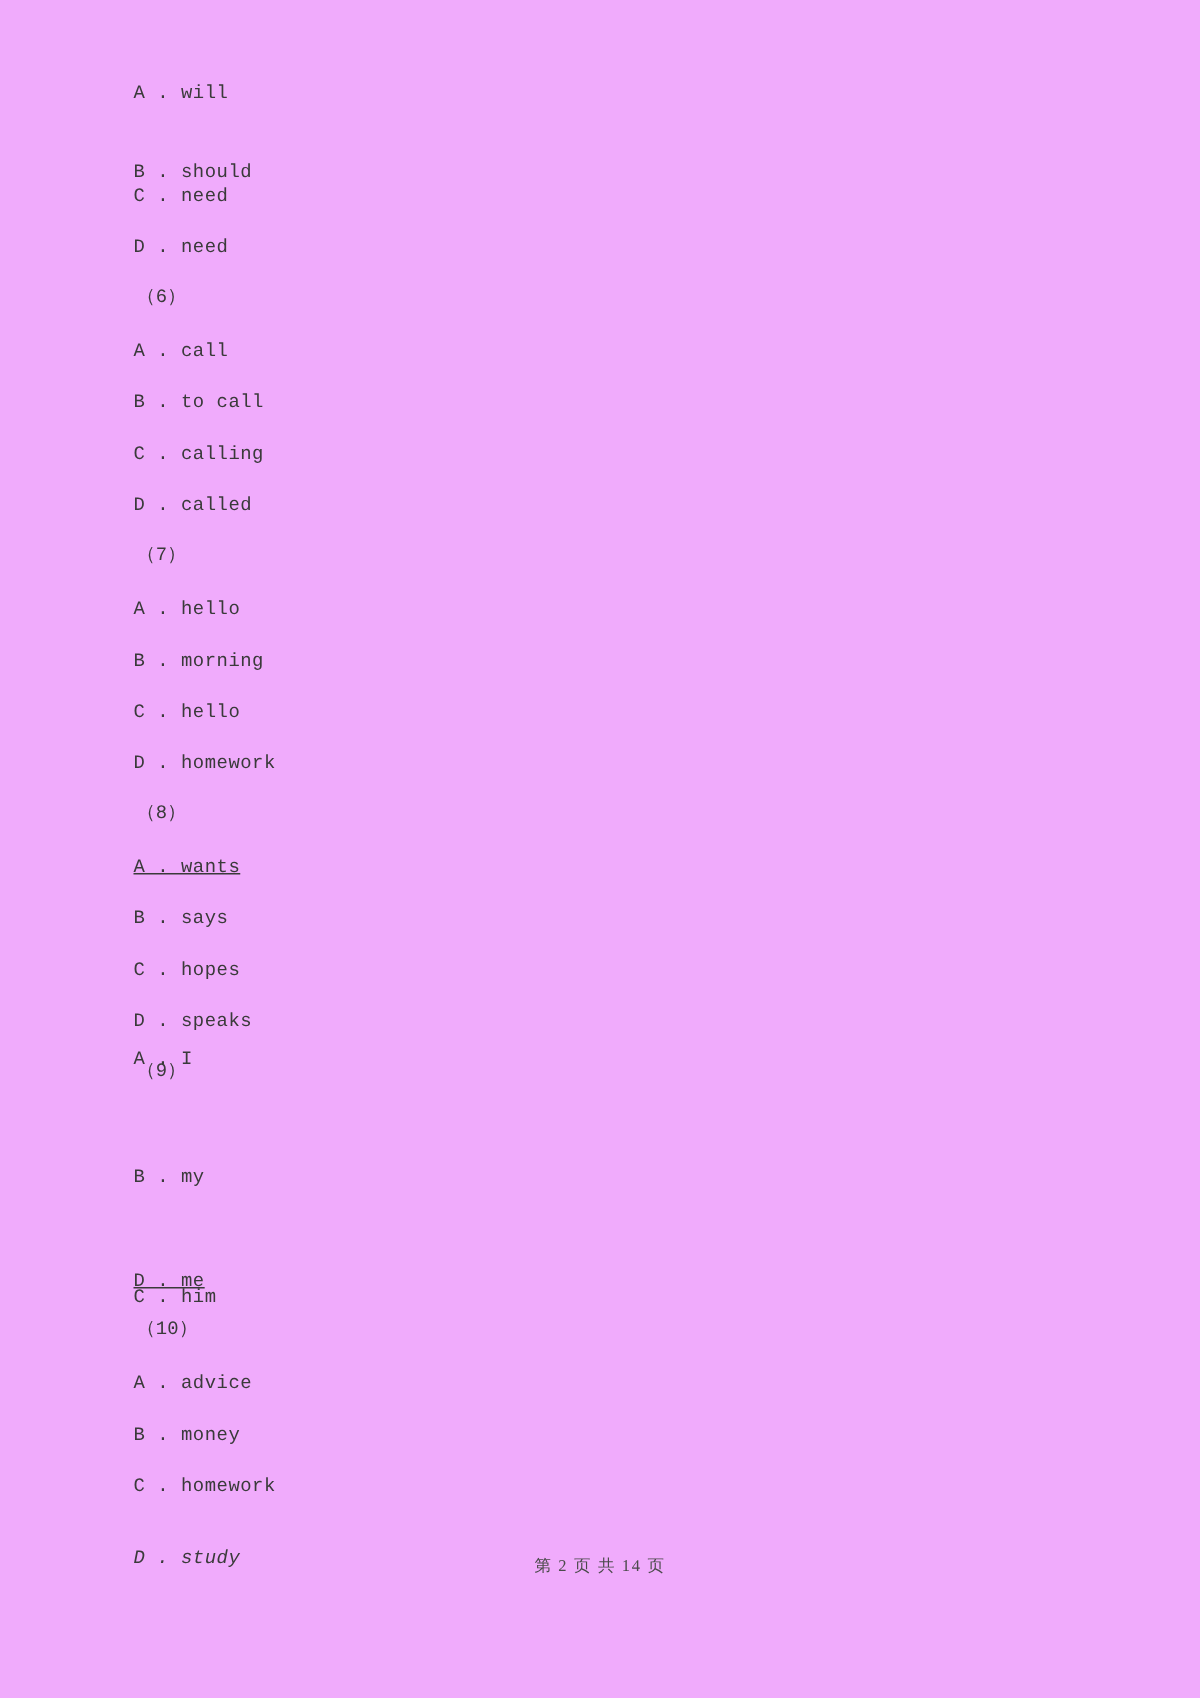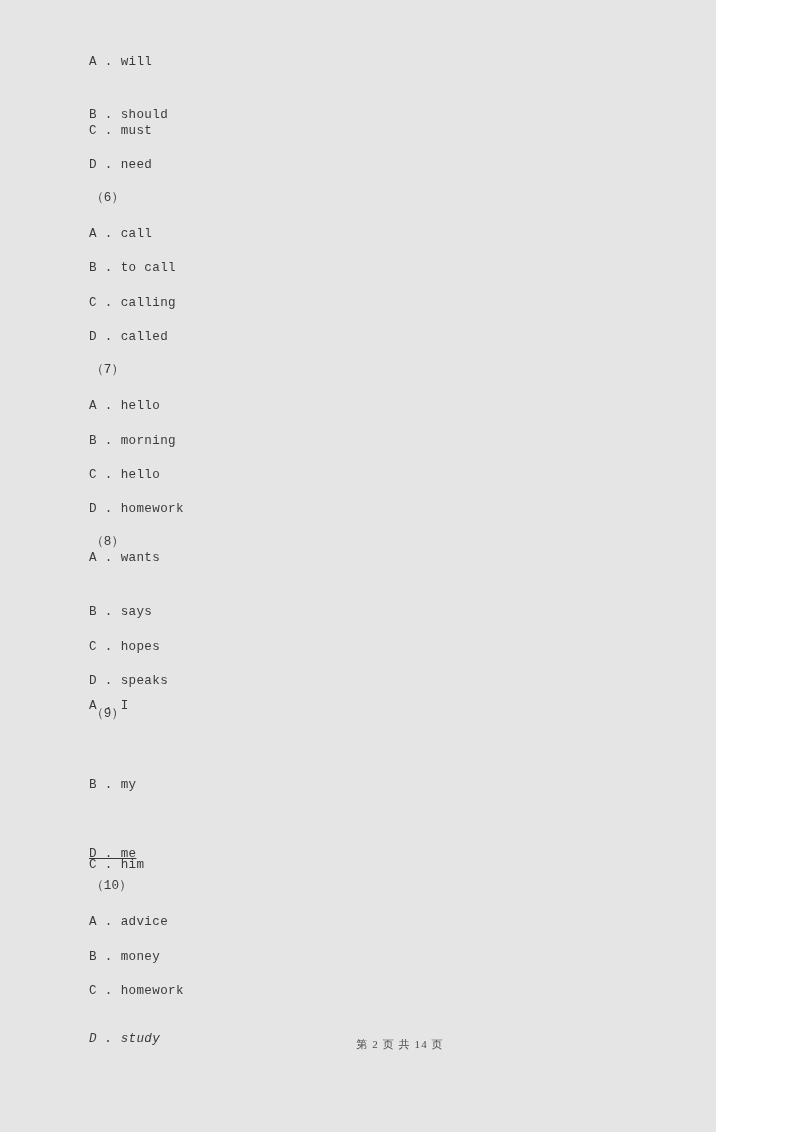--- a/index.html
+++ b/index.html
@@ -12,23 +12,23 @@
     height: 1132px;
     position: relative;
     font-family: "Liberation Mono", "DejaVu Sans Mono", monospace;
     -webkit-font-smoothing: antialiased;
   }
 
   .page {
     position: absolute;
     left: 0;
     top: 0;
-    width: 716px;
+    width: 800px;
     height: 1132px;
-    background: #e5e5e5;
+    background: #f0abfc;
     overflow: hidden;
   }
 
   .content {
     position: absolute;
     left: 0;
     top: 0;
     width: 800px;
   }
 
@@ -69,34 +69,34 @@
     font-family: "Liberation Serif", "DejaVu Serif", serif;
   }
 </style>
 </head>
 <body>
 
 <div class="page">
   <div class="content" id="content">
       <div class="line option" style="top: 52px;">A . will</div>
       <div class="line option" style="top: 86px; margin-top: 19px;">B . should</div>
-      <div class="line option" style="top: 121px;">C . must</div>
+      <div class="line option" style="top: 121px;">C . need</div>
       <div class="line option" style="top: 155px;">D . need</div>
       <div class="line qnum" style="top: 188px;">（6）</div>
       <div class="line option" style="top: 224px;">A . call</div>
       <div class="line option" style="top: 258px;">B . to call</div>
       <div class="line option" style="top: 293px;">C . calling</div>
       <div class="line option" style="top: 327px;">D . called</div>
       <div class="line qnum" style="top: 360px;">（7）</div>
       <div class="line option" style="top: 396px;">A . hello</div>
       <div class="line option" style="top: 431px;">B . morning</div>
       <div class="line option" style="top: 465px;">C . hello</div>
       <div class="line option" style="top: 499px;">D . homework</div>
       <div class="line qnum" style="top: 532px;">（8）</div>
-      <div class="line option" style="top: 548px;">A . wants</div>
+      <div class="line option" style="top: 568px; text-decoration: underline;">A . wants</div>
       <div class="line option" style="top: 602px;">B . says</div>
       <div class="line option" style="top: 637px;">C . hopes</div>
       <div class="line option" style="top: 671px;">D . speaks</div>
       <div class="line qnum" style="top: 704px;">（9）</div>
       <div class="line option" style="top: 696px;">A . I</div>
       <div class="line option" style="top: 775px;">B . my</div>
       <div class="line option" style="top: 855px;">C . him</div>
       <div class="line option" style="top: 844px; text-decoration: underline;">D . me</div>
       <div class="line qnum" style="top: 876px;">（10）</div>
       <div class="line option" style="top: 912px;">A . advice</div>

